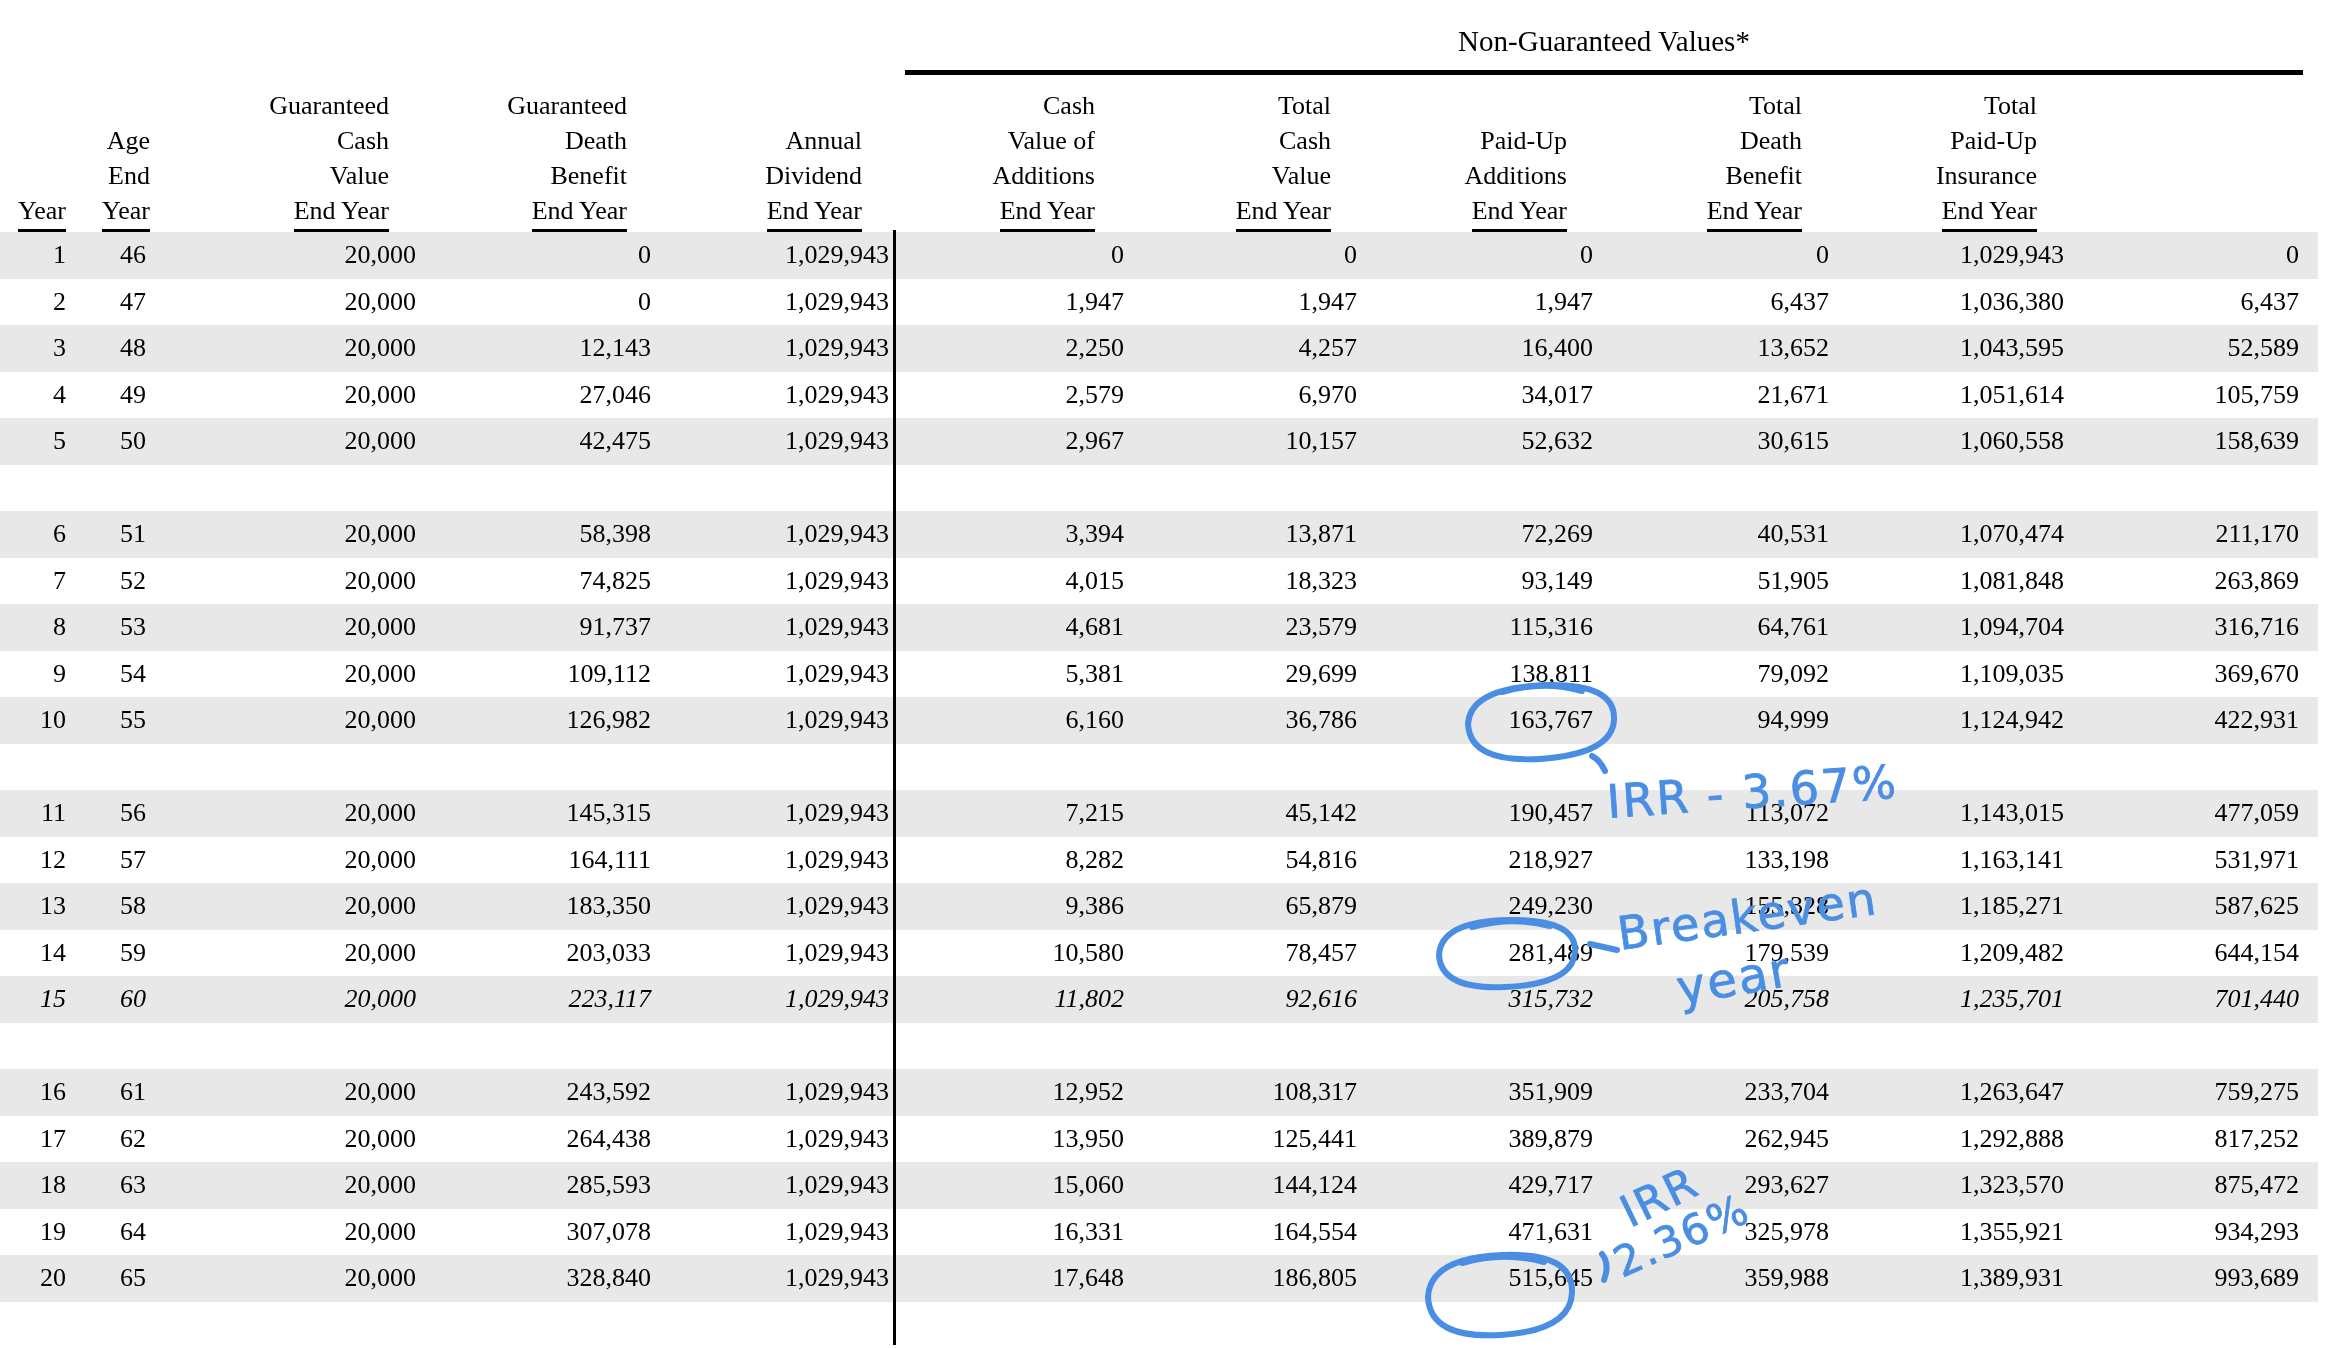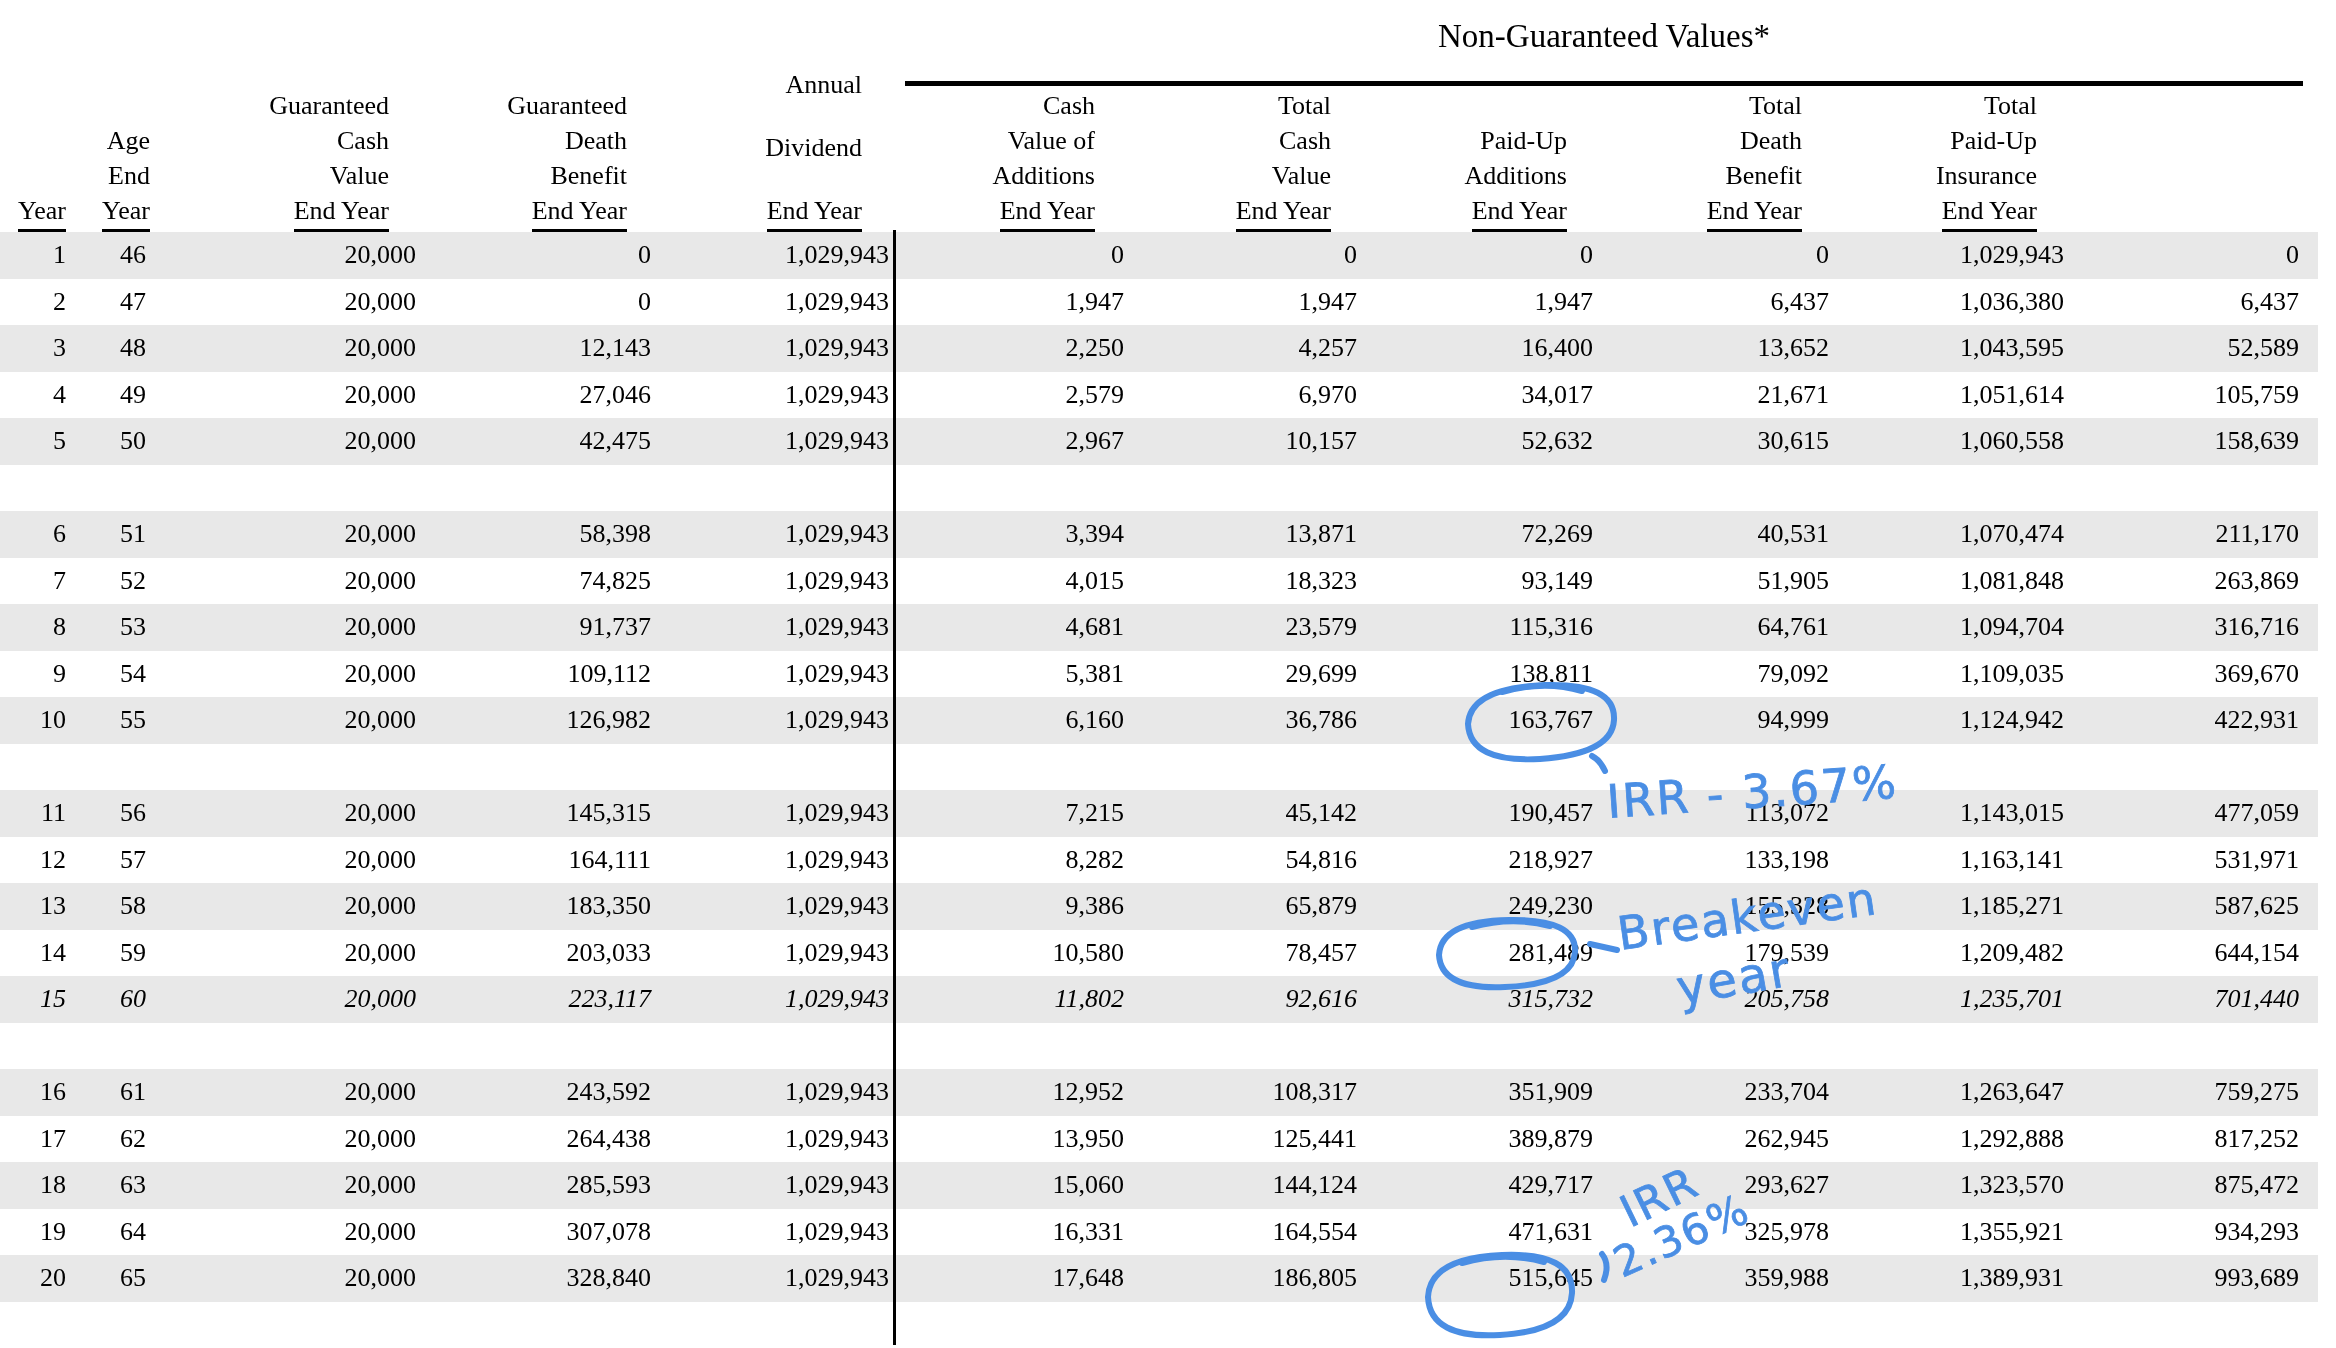--- a/index.html
+++ b/index.html
@@ -5,23 +5,23 @@
   html,body{margin:0;padding:0;}
   body{
     width:2336px;height:1348px;background:#ffffff;
     font-family:"Liberation Serif","DejaVu Serif",serif;color:#000;
     overflow:hidden;
   }
   .page{position:relative;width:2336px;height:1348px;background:#fff;}
 
   
   .group-header{
-    position:absolute;left:905px;top:18px;width:1398px;
-    text-align:center;font-size:33px;
-    border-bottom:5px solid #000;padding-bottom:26px;
+    position:absolute;left:905px;top:25px;width:1398px;
+    text-align:center;font-size:29px;
+    border-bottom:5px solid #000;padding-bottom:12px;
     box-sizing:border-box;
   }
 
   
   .thead{
     position:absolute;left:0;top:72px;width:2336px;height:160px;
     display:flex;align-items:flex-end;font-size:26px;
   }
   .hcol{
     display:flex;flex-direction:column;align-items:flex-end;
@@ -35,21 +35,21 @@
   
   .tbody{position:absolute;left:0;top:232px;width:2318px;}
   .trow{display:flex;height:46.5px;line-height:46.5px;font-size:26px;}
   .gaprow{height:46.5px;}
   .tcell{box-sizing:border-box;text-align:right;white-space:nowrap;padding-right:4px;}
   .c0{width:80px;}
   .c1{width:78px;}
   .c2{width:262px;}
   .c3{width:235px;}
   .c4{width:238px;}
-  .c5{width:235px;gap:28px;}
+  .c5{width:235px;}
   .c6{width:233px;}
   .c7{width:236px;}
   .c8{width:236px;}
   .c9{width:235px;}
   .c10{width:235px;}
   .tcell.c0{padding-right:14px;}
   .tcell.c1{padding-right:12px;}
 
   
   .vline{position:absolute;left:893px;top:230px;width:3px;height:1115px;background:#000;}

